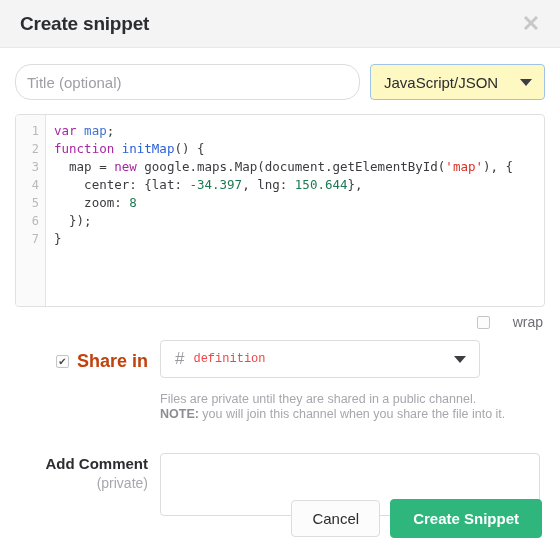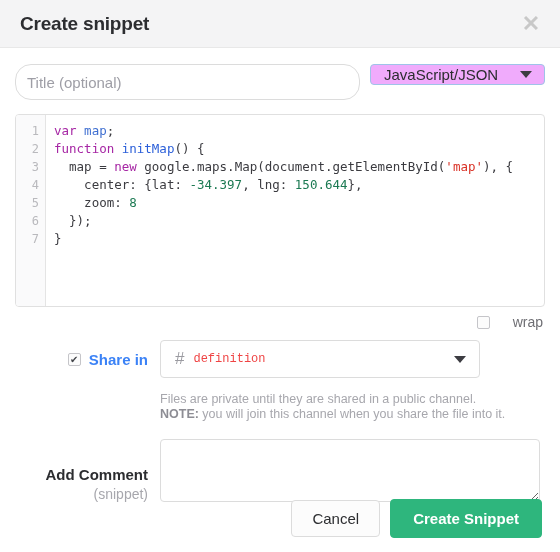--- a/index.html
+++ b/index.html
@@ -76,24 +76,24 @@
     font-family: "Liberation Sans", sans-serif;
     color: #2c2d30;
     box-sizing: border-box;
     outline: none;
     background: #fff;
   }
   .title-input::placeholder { color: #9e9ea6; }
 
   .lang-select {
     width: 175px;
-    height: 21px;
+    height: 36px;
     border: 1px solid #9fc3e8;
     border-radius: 4px;
-    background: #f0abfc;
+    background: #fef9c3;
     display: flex;
     align-items: center;
     justify-content: space-between;
     padding: 0 12px 0 13px;
     box-sizing: border-box;
     cursor: pointer;
     font-size: 15px;
     color: #2c2d30;
   }
   .caret {
@@ -196,23 +196,23 @@
     width: 133px;
     flex: none;
     display: flex;
     align-items: center;
     justify-content: flex-end;
     gap: 8px;
     padding-top: 11px;
     box-sizing: border-box;
   }
   .share-label {
-    font-size: 15px;
+    font-size: 18px;
     font-weight: bold;
-    color: #3b82f6;
+    color: #c2410c;
   }
   .share-right {
     flex: 1 1 auto;
     padding-left: 12px;
     box-sizing: border-box;
   }
   .channel-select {
     width: 320px;
     height: 38px;
     border: 1px solid #dcdcdc;
@@ -241,22 +241,22 @@
     color: #a7a7ad;
     line-height: 15px;
     margin-top: 14px;
     max-width: 360px;
   }
   .helper b { color: #8d8d94; }
 
   
   .comment-row {
     display: flex;
-    align-items: flex-end;
-    margin-top: 17px;
+    align-items: flex-start;
+    margin-top: 31px;
   }
   .comment-left {
     width: 133px;
     flex: none;
     text-align: right;
     padding-top: 2px;
     box-sizing: border-box;
   }
   .comment-label {
     font-size: 15px;
@@ -385,21 +385,21 @@
       <div class="helper">
         <span>Files are private until they are shared in a public channel.</span><br>
         <b>NOTE:</b><span> you will join this channel when you share the file into it.</span>
       </div>
     </div>
   </div>
 
   <div class="comment-row">
     <div class="comment-left">
       <span class="comment-label">Add Comment</span>
-      <span class="comment-optional">(snippet)</span>
+      <span class="comment-optional">(private)</span>
     </div>
     <div class="comment-right">
       <textarea class="comment-box" placeholder="" style=""></textarea>
     </div>
   </div>
 
 </div>
 
 <div class="modal-footer">
   <button class="btn btn-cancel">Cancel</button>

